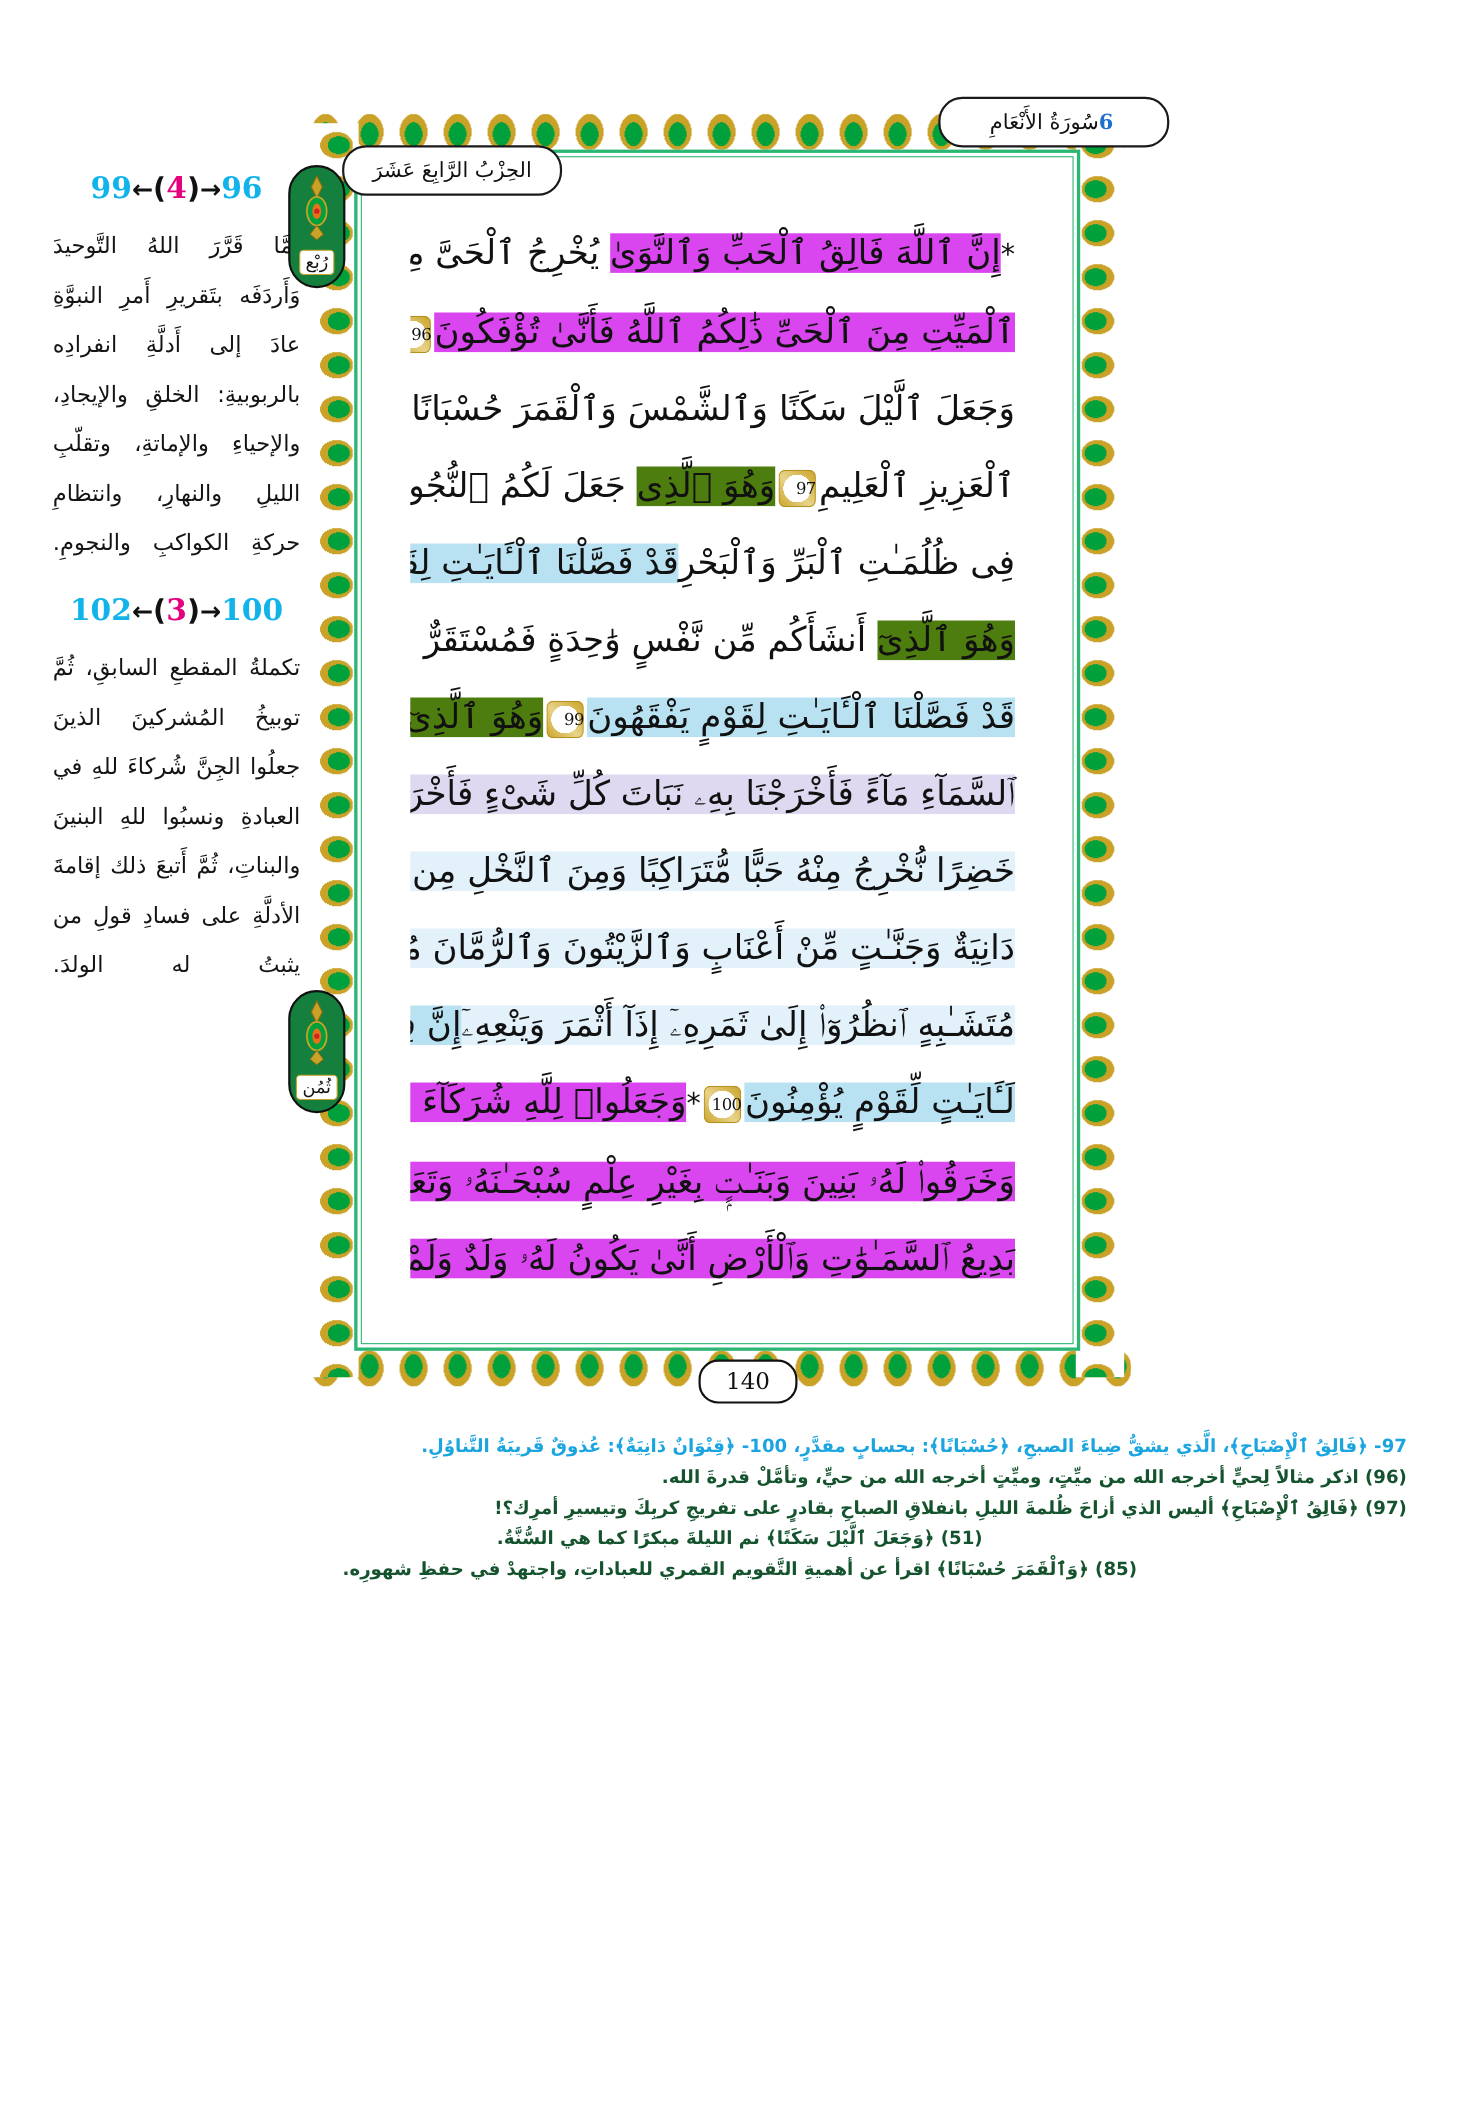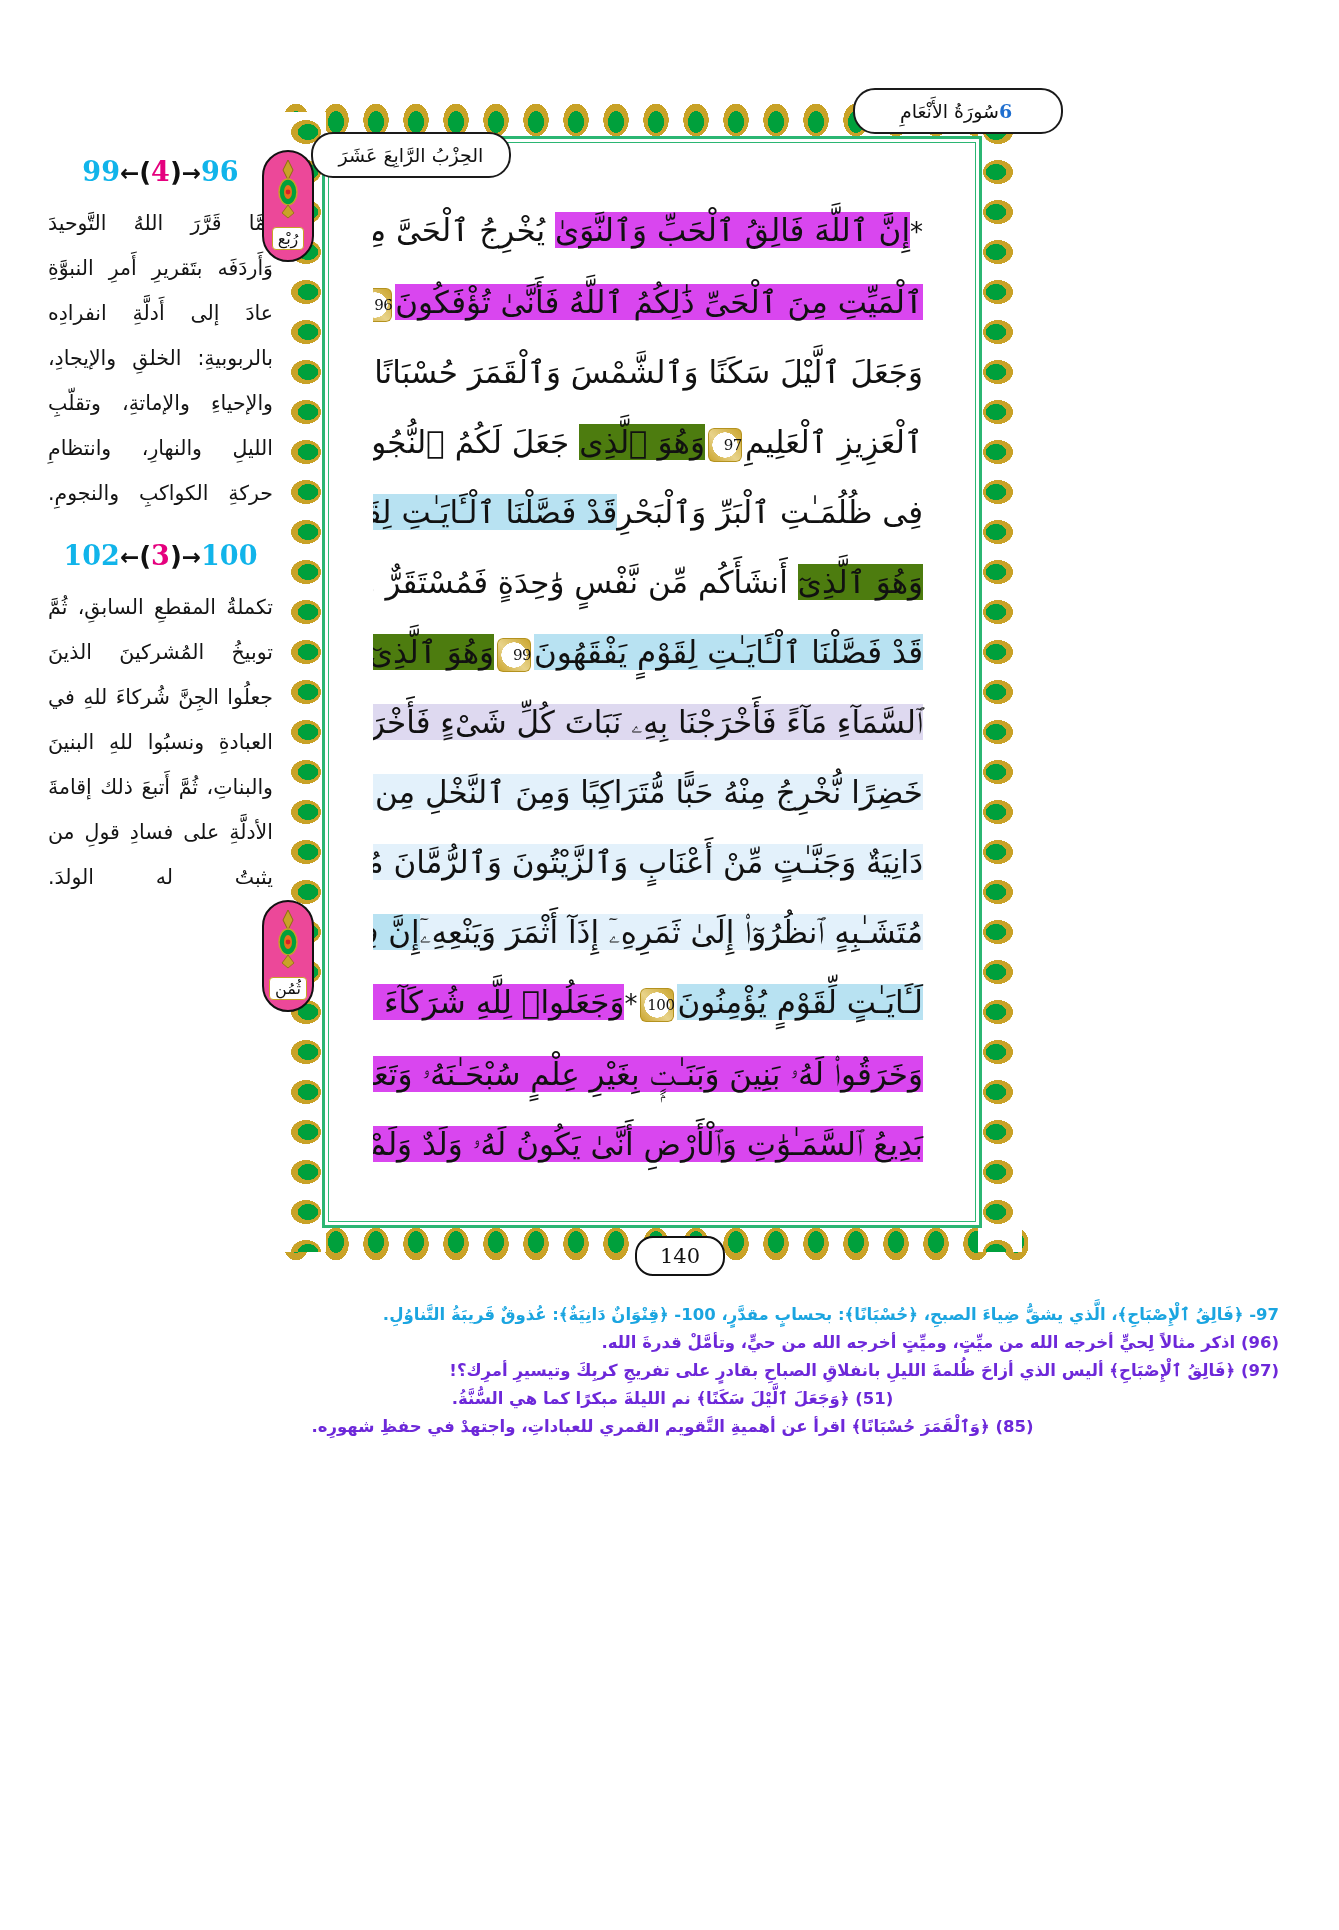--- a/index.html
+++ b/index.html
@@ -120,21 +120,21 @@
   #hizb-cartouche{ left:311px; top:88px; width:200px; height:46px;margin-top:44px; }
   .surah-num{
     color:#1f6fd0;font-weight:bold;font-size:19px;margin-right:4px;
     font-family:"DejaVu Serif",serif;
   }
 
   
   .medallion{
     position:absolute;
     width:52px;height:112px;
-    background:#ec4899;
+    background:#15803d;
     border:2px solid #111;
     border-radius:26px;
     z-index:7;
     display:flex;flex-direction:column;align-items:center;justify-content:flex-end;
     padding-bottom:10px;
     box-sizing:border-box;
   }
   .medallion .orn{
     position:absolute;top:6px;left:50%;transform:translateX(-50%);
     width:30px;height:62px;
@@ -217,21 +217,21 @@
   }
   .fn-line{
     font-size:16.5px;
     line-height:26px;
     font-weight:bold;
     white-space:nowrap;
     margin:2px 0;
     font-family:"DejaVu Sans","Liberation Sans",sans-serif;
   }
   .fn-blue{color:#1ba5e0;}
-  .fn-pink{color:#6d28d9;}
+  .fn-pink{color:#14532d;}
   .fn-line.r{text-align:right;}
   .fn-line.c{text-align:center;}
 </style>
 </head>
 <body>
 
 <div class="page">
 
   <div class="sidebar">
 

